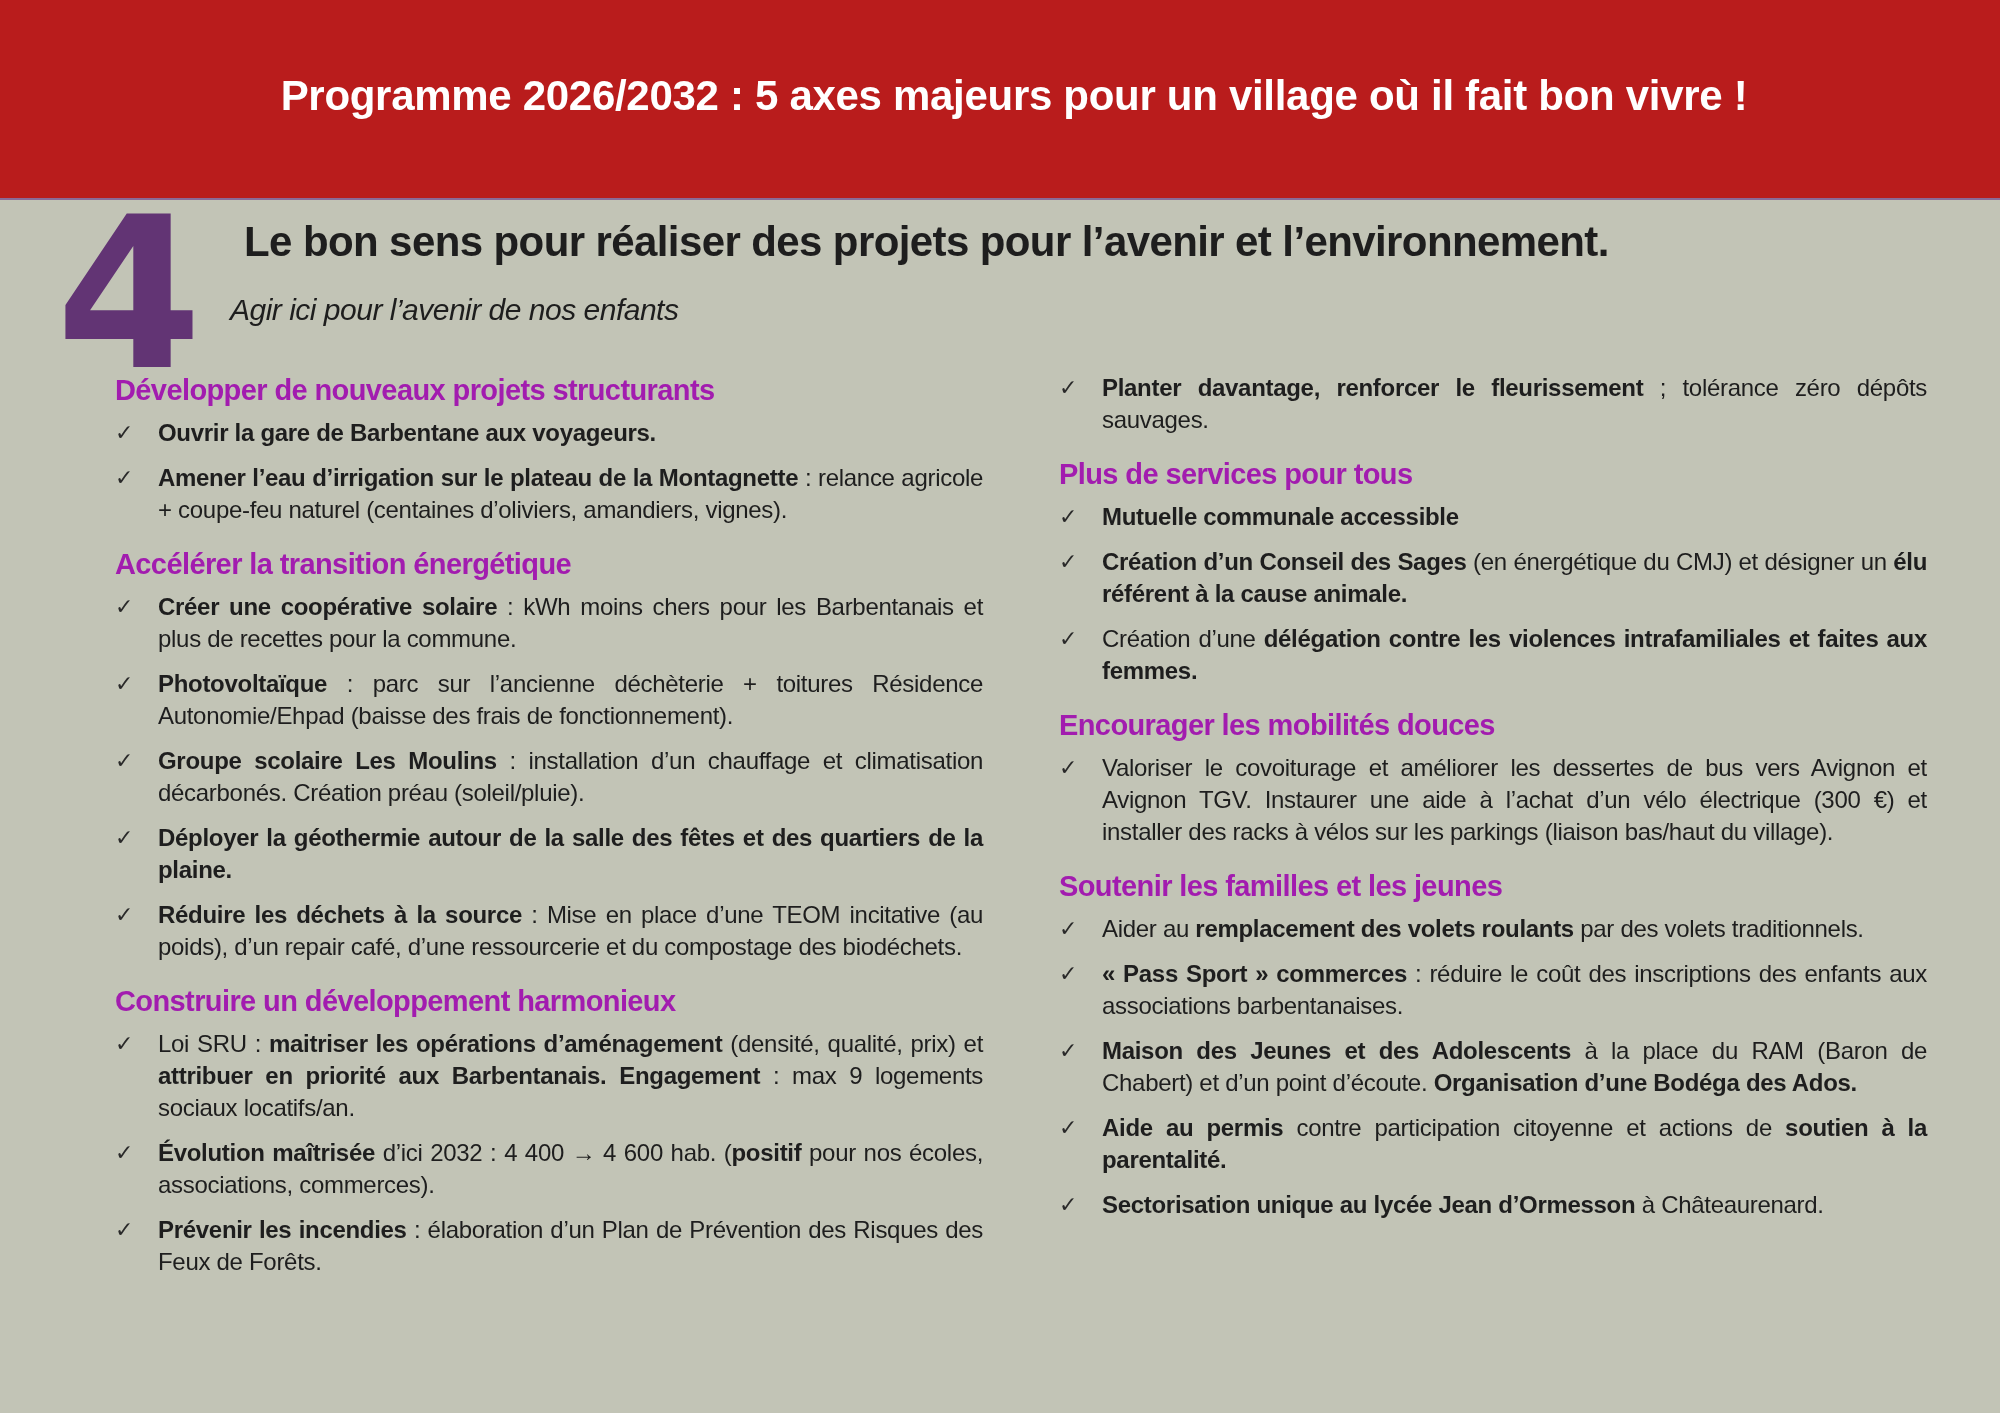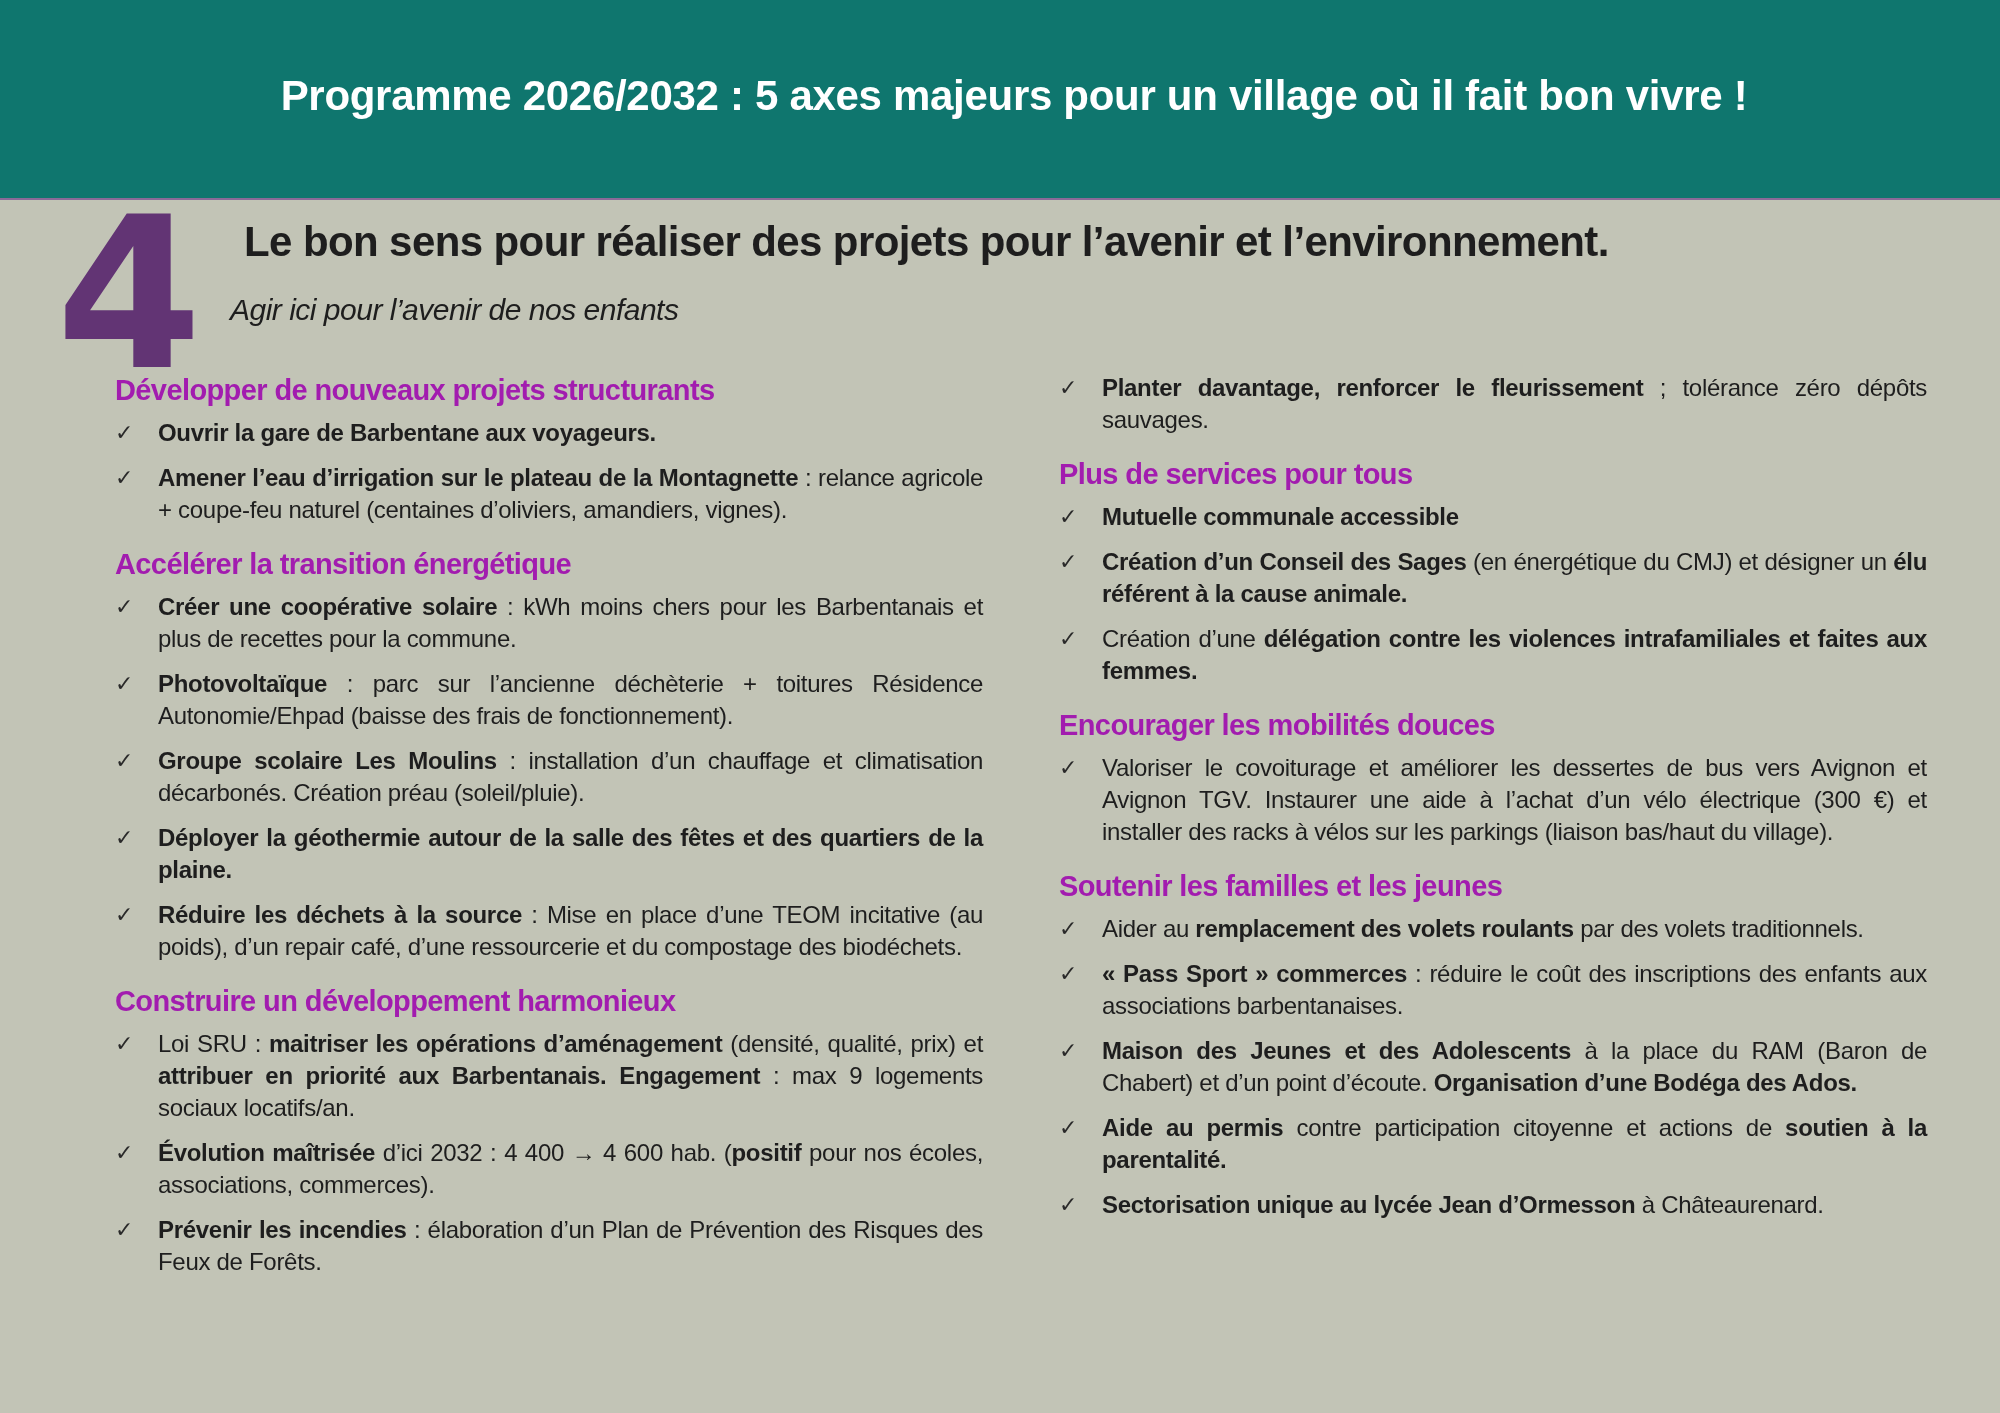--- a/index.html
+++ b/index.html
@@ -5,21 +5,21 @@
   html, body { margin: 0; padding: 0; }
   body {
     width: 2000px; height: 1413px; overflow: hidden;
     background: #c2c4b6;
     font-family: "Liberation Sans", sans-serif;
     color: #1e1e1e;
     position: relative;
   }
   .header {
     position: absolute; left: 0; top: 0; width: 2000px; height: 200px;
-    background: #0f766e;
+    background: #b91c1c;
     display: flex; align-items: center; justify-content: center;
     border-bottom: 2px solid #8a6a98;
     box-sizing: border-box;
     padding-left: 28px;
   }
   .header h1 {
     margin: 0; margin-top: -6px;
     color: #ffffff; font-weight: bold; font-size: 42px;
     font-family: "Liberation Sans", sans-serif;
     letter-spacing: -0.3px;

